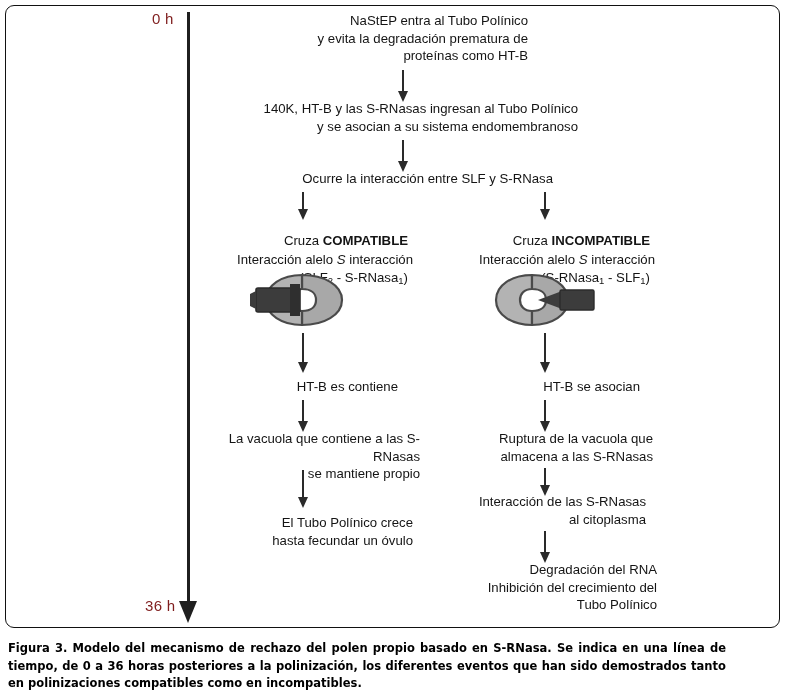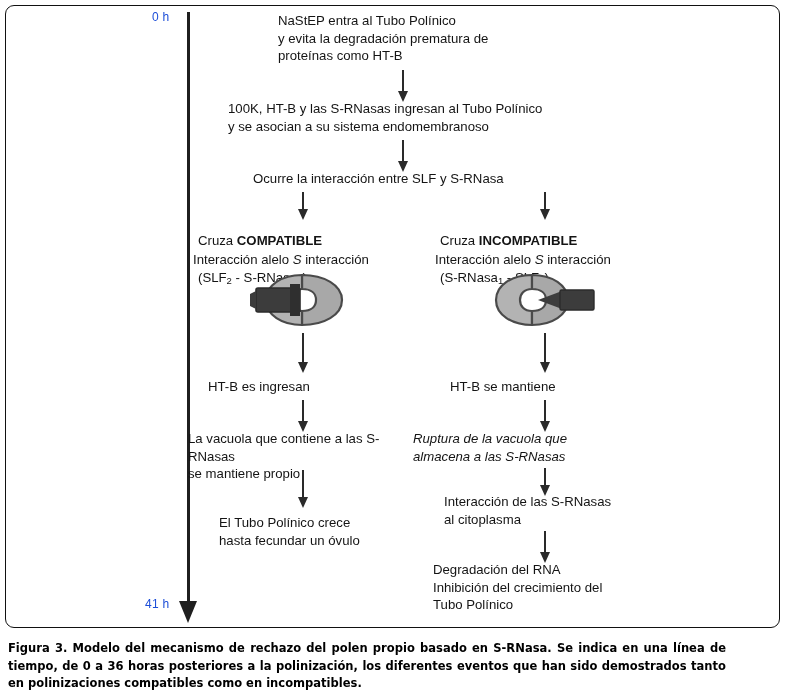--- a/index.html
+++ b/index.html
@@ -42,32 +42,32 @@
     left: 179px;
     top: 601px;
     width: 0;
     height: 0;
     border-left: 9.5px solid transparent;
     border-right: 9.5px solid transparent;
     border-top: 22px solid #1f1f1f;
   }
   .time-label {
     position: absolute;
-    font-size: 12px;
+    font-size: 15px;
     letter-spacing: 0.3px;
-    color: #1d4ed8;
+    color: #7f1d1d;
     white-space: nowrap;
   }
   #time-label-start { left: 152px; top: 10px; }
   #time-label-end   { left: 145px; top: 597px; }
 
   
   .flow-text {
     position: absolute;
-    text-align: left;
+    text-align: right;
     font-size: 13.2px;
     line-height: 17.5px;
     color: #141414;
     white-space: pre-line;
   }
   .flow-text b { font-weight: bold; }
   .flow-text i { font-style: italic; }
   .sub {
     font-size: 9.5px;
     vertical-align: baseline;
@@ -118,32 +118,32 @@
   }
 </style>
 </head>
 <body>
 
 <div id="figure-frame"></div>
 
 <div id="timeline-axis"></div>
 <div id="timeline-arrowhead"></div>
 <div class="time-label" id="time-label-start">0 h</div>
-<div class="time-label" id="time-label-end">41 h</div>
+<div class="time-label" id="time-label-end">36 h</div>
 
 <div class="flow-text" style="left:278px; top:12px; width:250px;">NaStEP entra al Tubo Polínico
 y evita la degradación prematura de
 proteínas como HT-B</div>
 
 <div class="arrow" style="left:397px; top:70px; width:12px; height:32px;">
   <div class="shaft" style="height:21px;"></div>
   <div class="head" style="top:21px;"></div>
 </div>
 
-<div class="flow-text" style="left:228px; top:100px; width:350px;">100K, HT-B  y las S-RNasas ingresan al Tubo Polínico
+<div class="flow-text" style="left:228px; top:100px; width:350px;">140K, HT-B  y las S-RNasas ingresan al Tubo Polínico
 y se asocian a su sistema endomembranoso</div>
 
 <div class="arrow" style="left:397px; top:140px; width:12px; height:32px;">
   <div class="shaft" style="height:21px;"></div>
   <div class="head" style="top:21px;"></div>
 </div>
 
 <div class="flow-text" style="left:253px; top:170px; width:300px;">Ocurre la interacción entre SLF y S-RNasa</div>
 
 <div class="arrow" style="left:297px; top:192px; width:12px; height:28px;">
@@ -177,21 +177,21 @@
     <path d="M6 20 L-2 24 L-2 34 L6 38 Z" fill="#3c3c3c"></path>
     <rect x="40" y="13" width="10" height="32" fill="#2f2f2f"></rect>
   </svg>
 </div>
 
 <div class="arrow" style="left:297px; top:333px; width:12px; height:40px;">
   <div class="shaft" style="height:29px;"></div>
   <div class="head" style="top:29px;"></div>
 </div>
 
-<div class="flow-text" style="left:208px; top:378px; width:190px;">HT-B es ingresan</div>
+<div class="flow-text" style="left:208px; top:378px; width:190px;">HT-B es contiene</div>
 
 <div class="arrow" style="left:297px; top:400px; width:12px; height:32px;">
   <div class="shaft" style="height:21px;"></div>
   <div class="head" style="top:21px;"></div>
 </div>
 
 <div class="flow-text" style="left:188px; top:430px; width:232px;">La vacuola que contiene a las S-RNasas
 se mantiene propio</div>
 
 <div class="arrow" style="left:297px; top:470px; width:12px; height:38px;">
@@ -223,28 +223,28 @@
     <path d="M50 29 L74 20 L74 38 Z" fill="#3c3c3c"></path>
     <rect x="72" y="19" width="34" height="20" rx="1.5" fill="#3c3c3c" stroke="#2b2b2b" stroke-width="1.4"></rect>
   </svg>
 </div>
 
 <div class="arrow" style="left:539px; top:333px; width:12px; height:40px;">
   <div class="shaft" style="height:29px;"></div>
   <div class="head" style="top:29px;"></div>
 </div>
 
-<div class="flow-text" style="left:450px; top:378px; width:190px;">HT-B  se mantiene</div>
+<div class="flow-text" style="left:450px; top:378px; width:190px;">HT-B  se asocian</div>
 
 <div class="arrow" style="left:539px; top:400px; width:12px; height:32px;">
   <div class="shaft" style="height:21px;"></div>
   <div class="head" style="top:21px;"></div>
 </div>
 
-<div class="flow-text" style="left:413px; top:430px; width:216px;font-style:italic;">Ruptura de la vacuola que
+<div class="flow-text" style="left:437px; top:430px; width:216px;">Ruptura de la vacuola que
 almacena a las S-RNasas</div>
 
 <div class="arrow" style="left:539px; top:468px; width:12px; height:28px;">
   <div class="shaft" style="height:17px;"></div>
   <div class="head" style="top:17px;"></div>
 </div>
 
 <div class="flow-text" style="left:444px; top:493px; width:202px;">Interacción de las S-RNasas
 al citoplasma</div>
 

